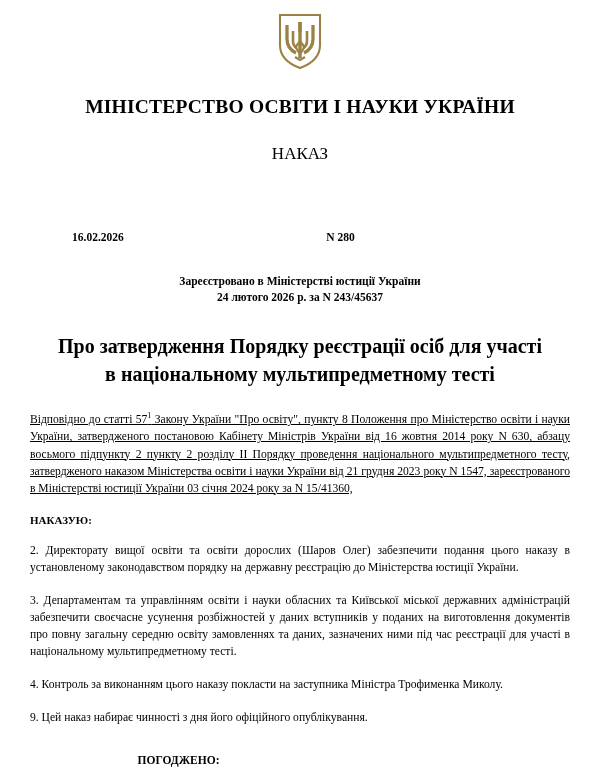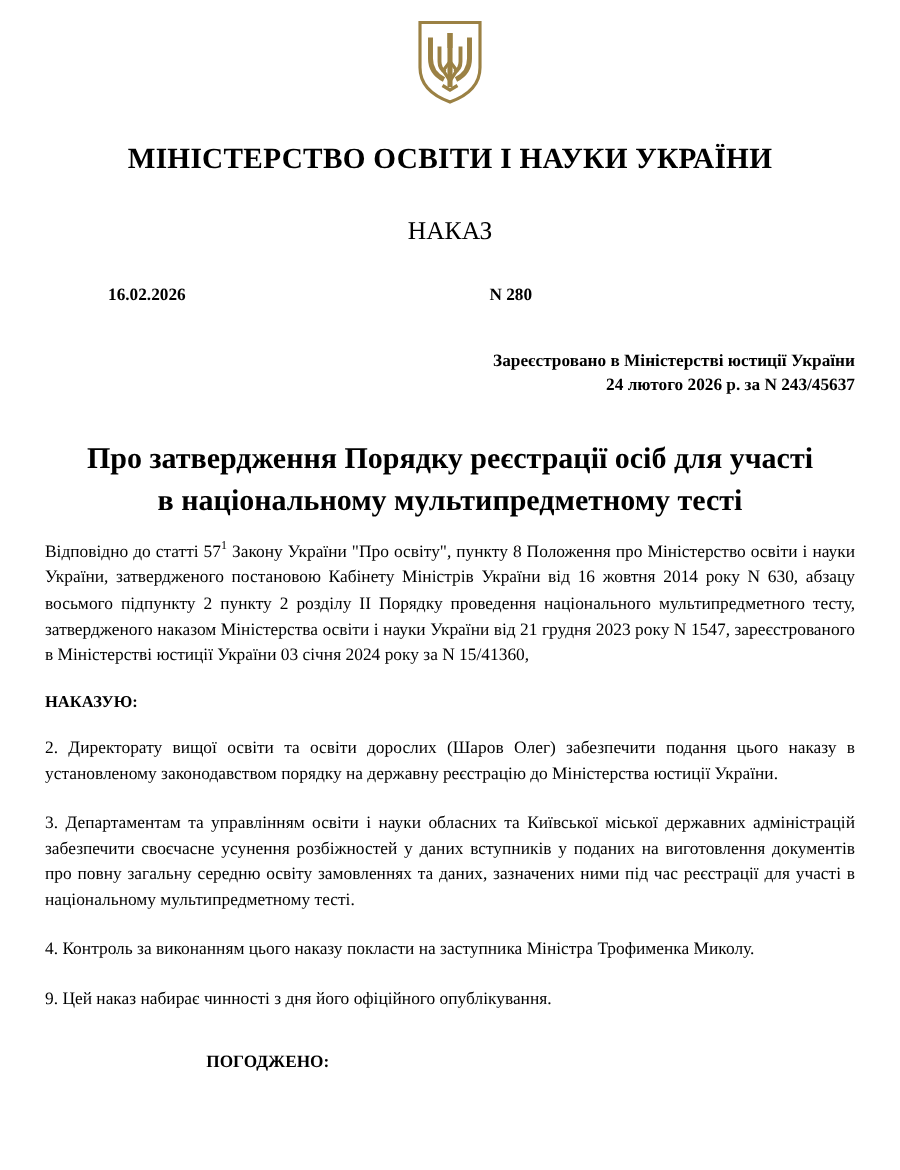--- a/index.html
+++ b/index.html
@@ -52,49 +52,50 @@
 
   
   .meta-line {
     display: flex;
     align-items: baseline;
     margin-top: 27px;
     padding: 0 42px;
     font-size: 11.5px;
     font-weight: bold;
   }
-  .meta-date   { flex: 0 0 31%; text-align: left; }
+  .meta-date   { flex: 0 0 31%; text-align: left; margin-top: 40px; }
   .meta-city   { flex: 0 0 38%; text-align: center; }
   .meta-number { flex: 0 0 31%; text-align: right; }
 
   
   .registration {
-    text-align: right;
+    text-align: center;
     font-size: 11.5px;
     font-weight: bold;
     line-height: 1.42;
     margin-top: 30px;
   }
 
   
   .subject {
     text-align: center;
     font-size: 20px;
     font-weight: bold;
     line-height: 1.42;
     margin-top: 26px;
     padding: 0 28px;
   }
 
   
   .preamble {
-    margin-top: 11px;
+    margin-top: 23px;
     font-size: 11.6px;
     line-height: 1.47;
     text-align: justify;
+    text-decoration: underline;
   }
   .preamble sup {
     font-size: 8px;
     vertical-align: super;
     line-height: 0;
   }
 
   .orders-word {
     margin-top: 17px;
     font-size: 11px;

